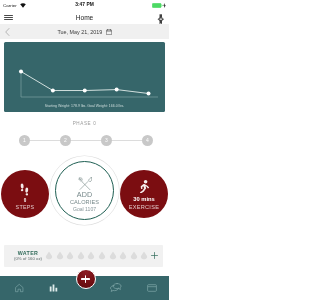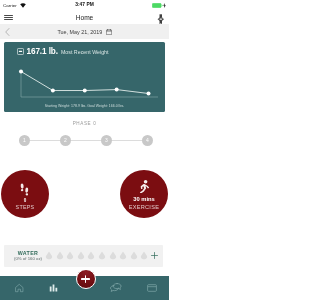--- a/index.html
+++ b/index.html
@@ -139,30 +139,20 @@
         <svg width="6" height="6" viewBox="0 0 12 12">
           <rect x="0.6" y="1.6" width="10.8" height="9.8" rx="1.6" fill="none" stroke="#3b3b3b" stroke-width="1.1"></rect>
           <path d="M0.8 4.2h10.4" stroke="#3b3b3b" stroke-width="1.1"></path>
           <path d="M3.2 0.6v2M8.8 0.6v2" stroke="#3b3b3b" stroke-width="1.1" stroke-linecap="round"></path>
         </svg>
       </span>
     </div>
   </div>
 
   <div class="card">
-    <div class="card-head">
-      <span class="scale-ico">
-        <svg width="7" height="7" viewBox="0 0 14 14">
-          <rect x="0.8" y="0.8" width="12.4" height="12.4" rx="2.4" fill="none" stroke="#fff" stroke-width="1.3"></rect>
-          <rect x="3.6" y="5.6" width="6.8" height="2.6" rx="1.2" fill="#fff"></rect>
-        </svg>
-      </span>
-      <span class="card-weight">167.1 lb.</span>
-      <span class="card-sub">Most Recent Weight</span>
-    </div>
     <svg class="chart" viewBox="0 0 145 31">
         <path d="M5 4.5 L5 30 L142 30" fill="none" stroke="#7ba0a2" stroke-width="0.7"></path>
         <path d="M5.00 4.50 L36.88 23.52 L68.75 23.52 L100.63 22.58 L132.50 26.50 " fill="none" stroke="#e2ecea" stroke-width="0.9"></path>
         <circle cx="5.00" cy="4.50" r="2" fill="#ffffff"></circle>
         <circle cx="36.88" cy="23.52" r="2" fill="#ffffff"></circle>
         <circle cx="68.75" cy="23.52" r="2" fill="#ffffff"></circle>
         <circle cx="100.63" cy="22.58" r="2" fill="#ffffff"></circle>
         <circle cx="132.50" cy="26.50" r="2" fill="#ffffff"></circle>
       </svg>
     <div class="card-foot">Starting Weight: 178.9 lbs. Goal Weight: 166.0 lbs.</div>
@@ -198,20 +188,40 @@
         <g fill="#f6ecec">
           <circle cx="14.2" cy="3.2" r="2.9"></circle>
           <path d="M11.7 6.6c-0.5 0-0.9 0.2-1.3 0.5L6.9 9.9c-0.4 0.4-0.7 0.9-0.6 1.5l0.6 3.6 2.4-0.4-0.5-2.8 1.9-1.5 1.1 3.4-2.9 3.9-4 2.6 1.4 2.1 4.5-2.9c0.3-0.2 0.5-0.4 0.6-0.6l3.2-4.3c0.4-0.5 0.5-1.1 0.3-1.6l-0.8-2.5 1.9 1 1.9 2.6L20 13l-2.2-3c-0.2-0.2-0.4-0.4-0.7-0.6l-4.1-2.3c-0.4-0.3-0.8-0.5-1.3-0.5z"></path>
         </g>
       </svg>
     </div>
     <div class="ring-val" style="top:26.4px;font-size:5.8px">30 mins</div>
     <div class="ring-lab" style="top:33.5px;font-size:5.6px">EXERCISE</div>
   </div>
 
+  <div class="ring-center">
+    <div class="ring-inner"></div>
+    <div class="cc-ico">
+      <svg width="14" height="14" viewBox="0 0 28 28">
+        <g fill="none" stroke="#6f8382" stroke-width="1.15" stroke-linecap="round" stroke-linejoin="round">
+
+          <path d="M7.6 9.1 23.9 25.4"></path>
+          <path d="M3.1 2.3 6.6 5.8M5.7 1.1 9.2 4.6M2.2 4.9 5.7 8.4"></path>
+          <path d="M2.0 4.7 1.2 3.9 4.1 1.0 4.9 1.8"></path>
+          <path d="M8.6 8.2 4.1 3.7"></path>
+
+          <path d="M20.0 8.9 4.2 24.8"></path>
+          <path d="M26.7 1.3c1.3 1.4 1.3 4.6-0.6 6.6l-1.9 1.9-3.6-3.6 1.9-1.9C24.4 2.5 25.5 1.3 26.7 1.3z"></path>
+        </g>
+      </svg>
+    </div>
+    <div class="cc-l1">ADD</div>
+    <div class="cc-l2">CALORIES</div>
+    <div class="cc-goal">Goal 1107</div>
+  </div>
 
   <div class="water">
     <div class="w-title">WATER</div>
     <div class="w-sub">(0% of 160 oz)</div>
     <div class="drops">
         <svg width="8" height="10" viewBox="0 0 16 20">
           <path d="M8 1.2 2.4 9.4c-1.9 2.8 0.2 7 5.6 7s7.5-4.2 5.6-7L8 1.2z" fill="#dcdcdc"></path>
         </svg>
         <svg width="8" height="10" viewBox="0 0 16 20">
           <path d="M8 1.2 2.4 9.4c-1.9 2.8 0.2 7 5.6 7s7.5-4.2 5.6-7L8 1.2z" fill="#dcdcdc"></path>

